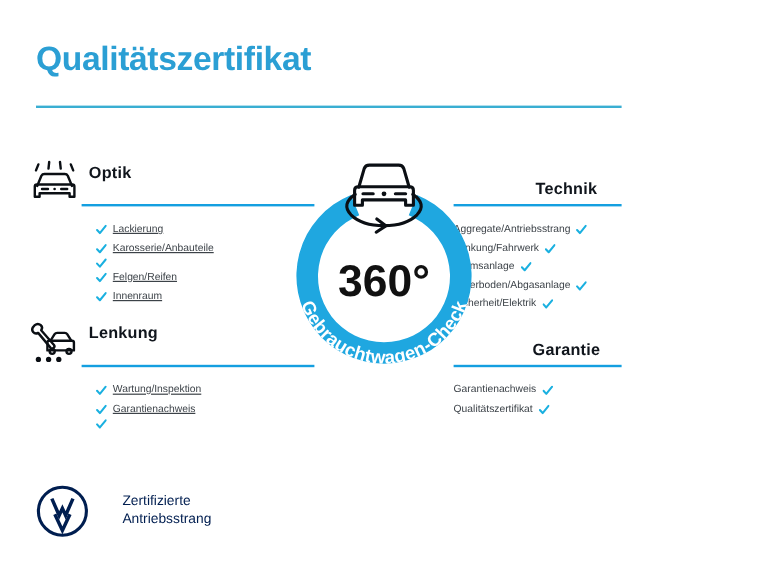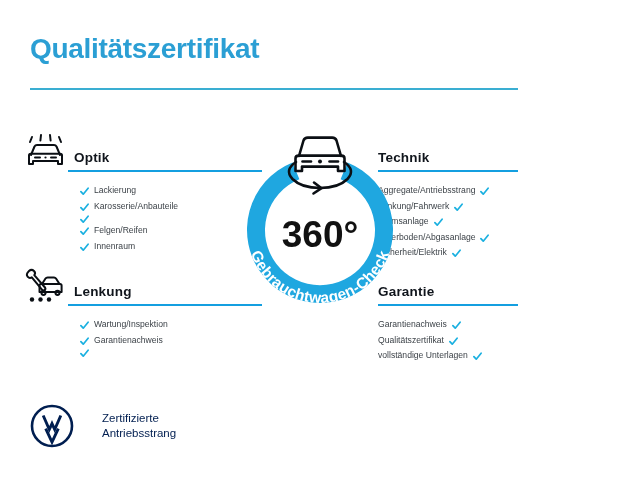--- a/index.html
+++ b/index.html
@@ -68,44 +68,44 @@
   .sec-titlewrap {
     flex: 1 1 auto;
     padding-bottom: 2px;
   }
   .sec-title {
     font-size: 13.5px;
     font-weight: bold;
     color: #10151c;
     letter-spacing: 0.2px;
     line-height: 16px;
-    padding: 0 0 4px 6px;
-  }
-  .sec-head.right .sec-title { text-align: left; padding: 0 6px 4px 0; }
+    padding: 0 0 18px 6px;
+  }
+  .sec-head.right .sec-title { text-align: center; padding: 0 6px 4px 0; }
   .sec-underline {
     height: 2px;
     background: #149fe0;
     width: 100%;
   }
 
   .sec-list {
     list-style: none;
     margin: 0;
     padding: 9px 0 0 0;
   }
   .sec-list li {
     display: flex;
     align-items: center;
     gap: 5px;
     font-size: 8.6px;
     line-height: 15.5px;
     color: #3c4248;
     white-space: nowrap;
   }
-  .sec-list.left li { padding-left: 58px; }
+  .sec-list.left li { padding-left: 58px; text-decoration: underline; }
   .sec-list.right li { justify-content: flex-end; flex-direction: row-reverse; padding-right: 46px; }
 
   .check {
     flex: 0 0 auto;
     width: 9px;
     height: 9px;
     display: inline-block;
   }
 
   
@@ -337,28 +337,20 @@
         <span>Garantienachweis</span>
       </li>
       <li>
         <span class="check">
           <svg width="9" height="9" viewBox="0 0 10 10" fill="none" stroke="#1ab0e0" stroke-width="1.9" stroke-linecap="round" stroke-linejoin="round">
               <path d="M1 5.2 L3.6 8 L9 1.4"></path>
             </svg>
         </span>
         <span>Qualitätszertifikat</span>
       </li>
-      <li>
-        <span class="check">
-          <svg width="9" height="9" viewBox="0 0 10 10" fill="none" stroke="#1ab0e0" stroke-width="1.9" stroke-linecap="round" stroke-linejoin="round">
-              <path d="M1 5.2 L3.6 8 L9 1.4"></path>
-            </svg>
-        </span>
-        <span>vollständige Unterlagen</span>
-      </li>
     </ul>
   </div>
 
   <div class="badge">
     <svg width="196" height="210" viewBox="0 0 196 210">
       <defs>
         <path id="arcpath" d="M 25 118 A 73 73 0 0 0 171 118" fill="none"></path>
       </defs>
 
       <g transform="translate(98,118)">

